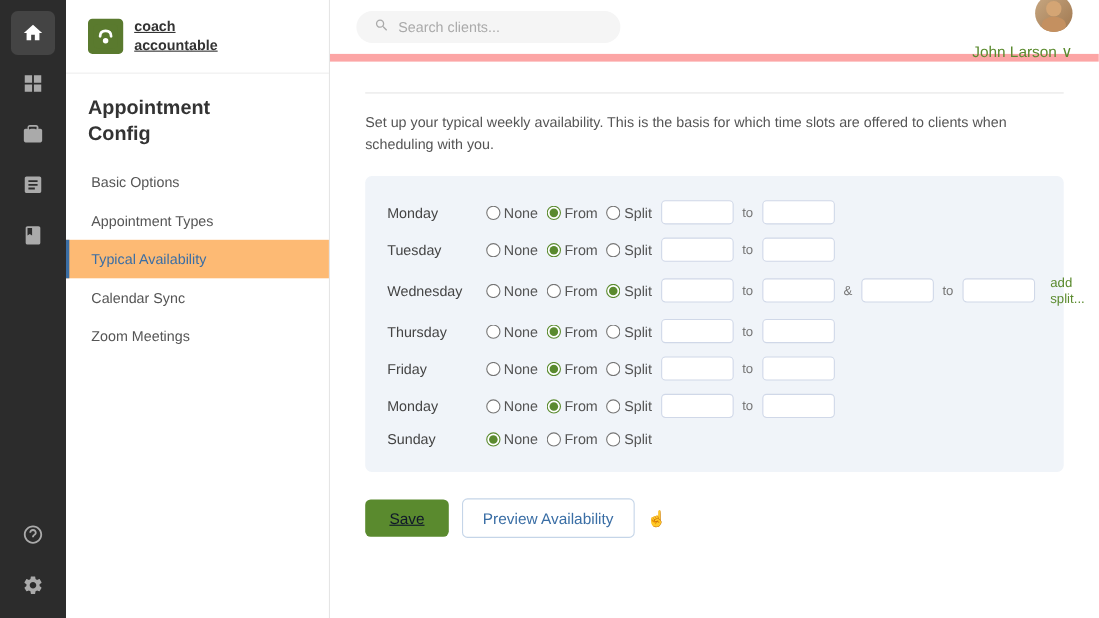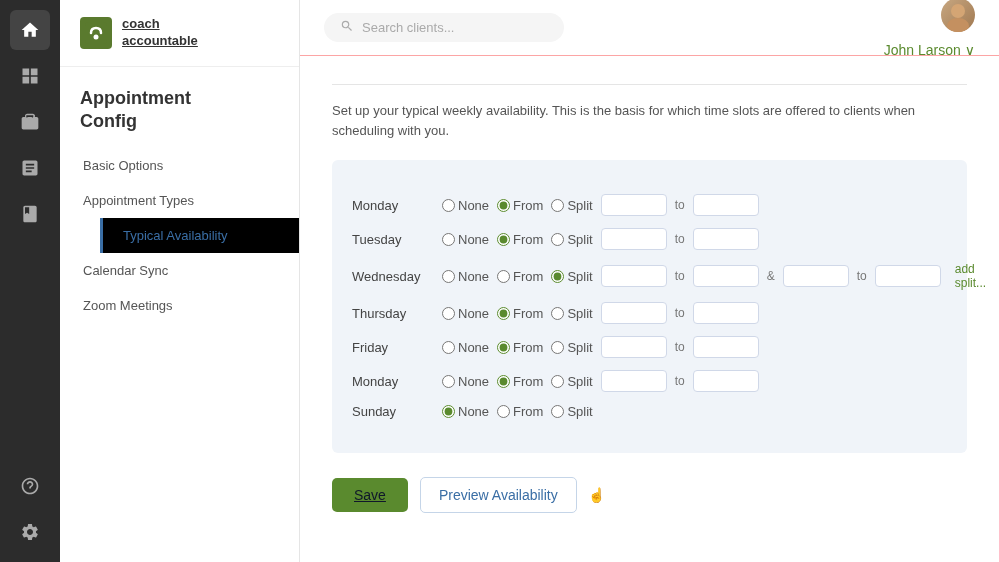--- a/index.html
+++ b/index.html
@@ -46,35 +46,35 @@
     .logo-text { font-size: 13px; font-weight: 600; color: #333; line-height: 1.3; }
     .sidebar-title {
       padding: 20px 20px 10px;
       font-size: 18px; font-weight: 600; color: #333; line-height: 1.3;
     }
     .sidebar-nav { display: flex; flex-direction: column; padding: 4px 0; }
     .sidebar-item {
       padding: 10px 20px; font-size: 13px; color: #555; cursor: pointer;
       border-left: 3px solid transparent;
     }
-    .sidebar-item.active { background: #000000; color: #3a6ea5; border-left-color: #3a6ea5; font-weight: 500; margin-left: 40px; }
+    .sidebar-item.active { background: #fdba74; color: #3a6ea5; border-left-color: #3a6ea5; font-weight: 500; }
 
     
     .main {
       flex: 1;
       background: #fff;
       display: flex;
       flex-direction: column;
       overflow: hidden;
     }
 
     
     .topbar {
       height: 56px;
-      border-bottom: 1px solid #fca5a5;
+      border-bottom: 7px solid #fca5a5;
       display: flex; align-items: center; justify-content: space-between;
       padding: 0 24px;
       flex-shrink: 0;
     }
     .search-box {
       display: flex; align-items: center; gap: 8px;
       background: #f5f5f5; border-radius: 20px; padding: 6px 16px;
       color: #999; font-size: 13px; width: 240px;
     }
     .user-area { display: flex; align-items: flex-end; gap: 10px; flex-direction: column; }
@@ -89,21 +89,21 @@
       display: flex; align-items: center; justify-content: space-between;
       margin-bottom: 8px;
     }
     .page-title { font-size: 24px; font-weight: 500; color: #333; }
     .hint-icon { color: #ccc; font-size: 20px; cursor: pointer; }
     .page-divider { border: none; border-top: 1px solid #e5e5e5; margin-bottom: 16px; }
     .page-description { font-size: 13px; color: #555; margin-bottom: 20px; line-height: 1.5; }
 
     
     .avail-table {
-      background: #f0f4f9; border-radius: 6px; padding: 28px 20px;
+      background: #f0f4f9; border-radius: 6px; padding: 16px 20px;
       margin-bottom: 24px;
     }
     .avail-row {
       display: flex; align-items: center; gap: 8px;
       padding: 6px 0;
     }
     .day-label {
       width: 82px; font-size: 13px; color: #444; flex-shrink: 0;
     }
     .radio-option { display: flex; align-items: center; gap: 3px; font-size: 13px; color: #555; }

